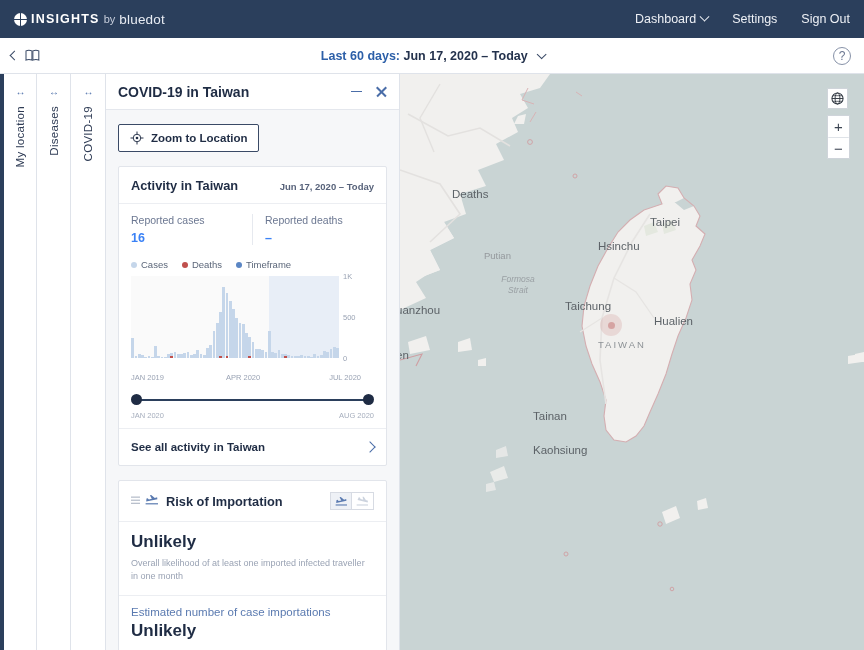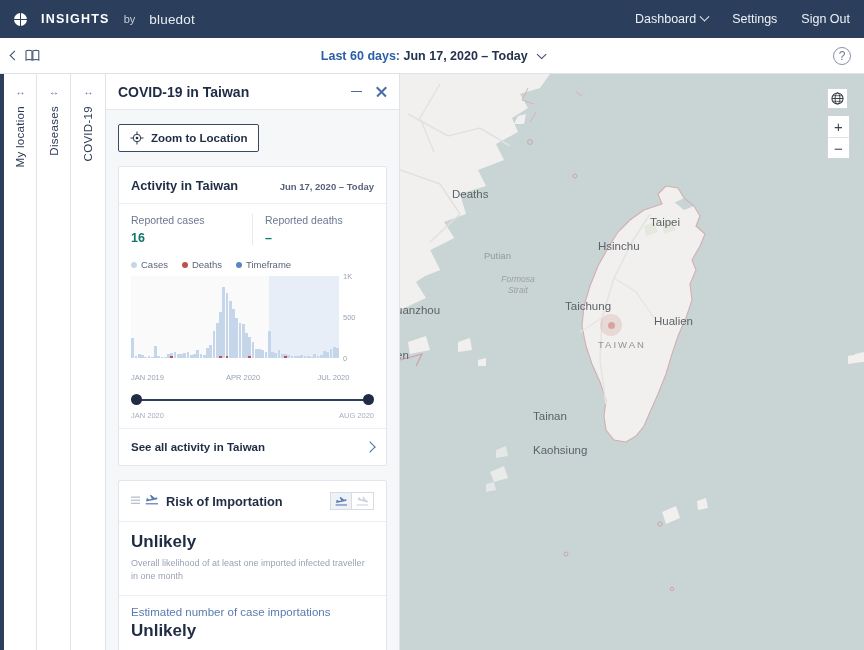--- a/index.html
+++ b/index.html
@@ -12,21 +12,21 @@
   #app { position: relative; width: 864px; height: 650px; }
 
   
   .topnav {
     position: absolute; top: 0; left: 0; width: 864px; height: 38px;
     background: #2b3f5c;
     display: flex; align-items: center;
     padding: 0 14px;
     color: #ffffff;
   }
-  .brand { display: flex; align-items: center; gap: 14px; justify-content: space-between; }
+  .brand { display: flex; align-items: center; gap: 4px; justify-content: space-between; }
   .brand-globe {
     width: 13px; height: 13px; border-radius: 50%;
     background: #ffffff; position: relative; display: inline-block;
   }
   .brand-globe::before {
     content: ""; position: absolute; left: 6px; top: 0; width: 1px; height: 13px; background: #2b3f5c;
   }
   .brand-globe::after {
     content: ""; position: absolute; left: 0; top: 6px; width: 13px; height: 1px; background: #2b3f5c;
   }
@@ -124,21 +124,21 @@
     display: flex; align-items: baseline; padding: 11px 12px 10px 12px;
     border-bottom: 1px solid #eceef2;
   }
   .card-title { font-size: 12.8px; font-weight: bold; color: #1f2c44; }
   .card-daterange { margin-left: auto; font-size: 9.5px; font-weight: bold; color: #57627a; }
 
   .stats { display: flex; padding: 10px 0 8px 0; }
   .stat { flex: 1; padding: 0 12px; }
   .stat + .stat { border-left: 1px solid #e6e9ef; }
   .stat-label { font-size: 10.5px; color: #6b7791; margin-bottom: 5px; }
-  .stat-value { font-size: 12.5px; color: #0f766e; font-weight: bold; }
+  .stat-value { font-size: 12.5px; color: #3b82f6; font-weight: bold; }
 
   .legend { display: flex; gap: 14px; padding: 6px 12px 2px 12px; }
   .legend-item { display: flex; align-items: center; gap: 4px; font-size: 9.5px; color: #5b6679; }
   .dot { width: 6px; height: 6px; border-radius: 50%; display: inline-block; }
 
   .chartwrap { padding: 4px 12px 0 12px; position: relative; }
   .chart-box { position: relative; width: 232px; height: 82px; }
   .chart-plot {
     position: absolute; left: 0; top: 0; width: 208px; height: 82px;
     background: #fafafa; overflow: hidden;
@@ -150,21 +150,21 @@
   .bars { position: absolute; left: 0; bottom: 0; width: 208px; height: 82px; display: flex; align-items: flex-end; }
   .bar { flex: 1 1 auto; margin: 0 0.25px; position: relative; }
   .bar-case { background: #c5d6ea; width: 100%; position: absolute; bottom: 0; }
   .bar-death { background: #c0504d; width: 100%; position: absolute; bottom: 0; }
   .yaxis { position: absolute; left: 210px; top: 0; width: 24px; height: 82px; }
   .ytick { position: absolute; font-size: 7.5px; color: #9aa3b4; left: 2px; }
   .xaxis { display: flex; width: 232px; margin-top: 15px; }
   .xtick { font-size: 7.5px; color: #9aa3b4; }
   .xtick.t1 { width: 95px; }
   .xtick.t2 { width: 80px; }
-  .xtick.t3 { width: 57px; text-align: center; padding-right: 2px; }
+  .xtick.t3 { width: 57px; text-align: right; padding-right: 2px; }
 
   .slider-area { padding: 12px 12px 8px 12px; }
   .slider-track { position: relative; height: 12px; }
   .slider-line { position: absolute; left: 6px; right: 6px; top: 5px; height: 2px; background: #2b3f5c; }
   .slider-knob {
     position: absolute; top: 0; width: 11px; height: 11px; border-radius: 50%;
     background: #1f2c44; cursor: pointer;
   }
   .slider-knob.left { left: 0; }
   .slider-knob.right { right: 0; }

